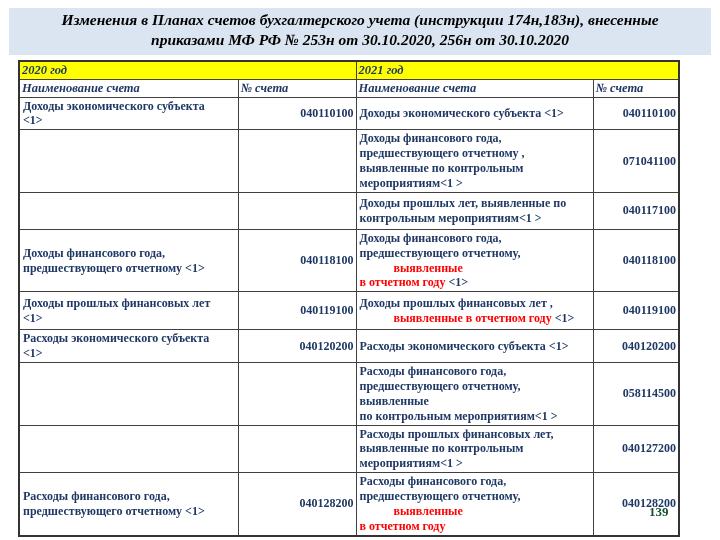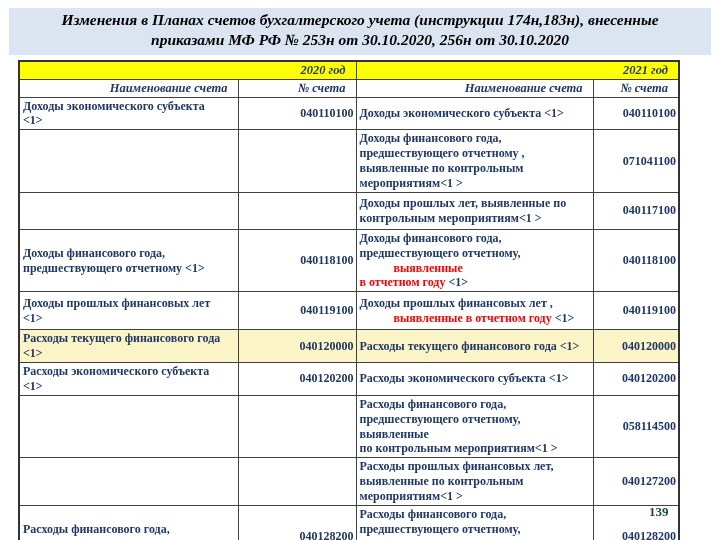--- a/index.html
+++ b/index.html
@@ -40,23 +40,23 @@
   .accounts td, .accounts th {
     border: 1.5px solid #404040;
     box-sizing: border-box;
     overflow: hidden;
   }
   .accounts th {
     font-size: 12.5px;
     font-weight: bold;
     font-style: italic;
     color: #1f3864;
-    text-align: right;
+    text-align: left;
     vertical-align: middle;
-    padding: 0 10px;
+    padding: 0 2px;
   }
   th.year-head { background: #ffff00; }
   th.col-head  { background: #ffffff; margin-top: 16px; }
   .accounts td {
     color: #1f3864;
     font-weight: bold;
     font-size: 12px;
     line-height: 1.24;
     vertical-align: middle;
     background: #ffffff;
@@ -150,27 +150,20 @@
 
     <tr style="height:38px;">
       <td class="name">Доходы прошлых финансовых лет
 &lt;1&gt;</td>
       <td class="code">040119100</td>
       <td class="name"><span>Доходы прошлых финансовых лет ,
 </span><span class="red-seg">выявленные в отчетном году</span><span> &lt;1&gt;</span></td>
       <td class="code">040119100</td>
     </tr>
 
-    <tr class="hl" style="height:32px;">
-      <td class="name">Расходы текущего финансового года
-&lt;1&gt;</td>
-      <td class="code">040120000</td>
-      <td class="name"><span>Расходы текущего финансового года  &lt;1&gt;</span><span class="red-seg"></span><span></span></td>
-      <td class="code">040120000</td>
-    </tr>
 
     <tr style="height:30px;">
       <td class="name">Расходы экономического субъекта
 &lt;1&gt;</td>
       <td class="code">040120200</td>
       <td class="name"><span>Расходы экономического субъекта  &lt;1&gt;</span><span class="red-seg"></span><span></span></td>
       <td class="code">040120200</td>
     </tr>
 
     <tr style="height:47px;">

